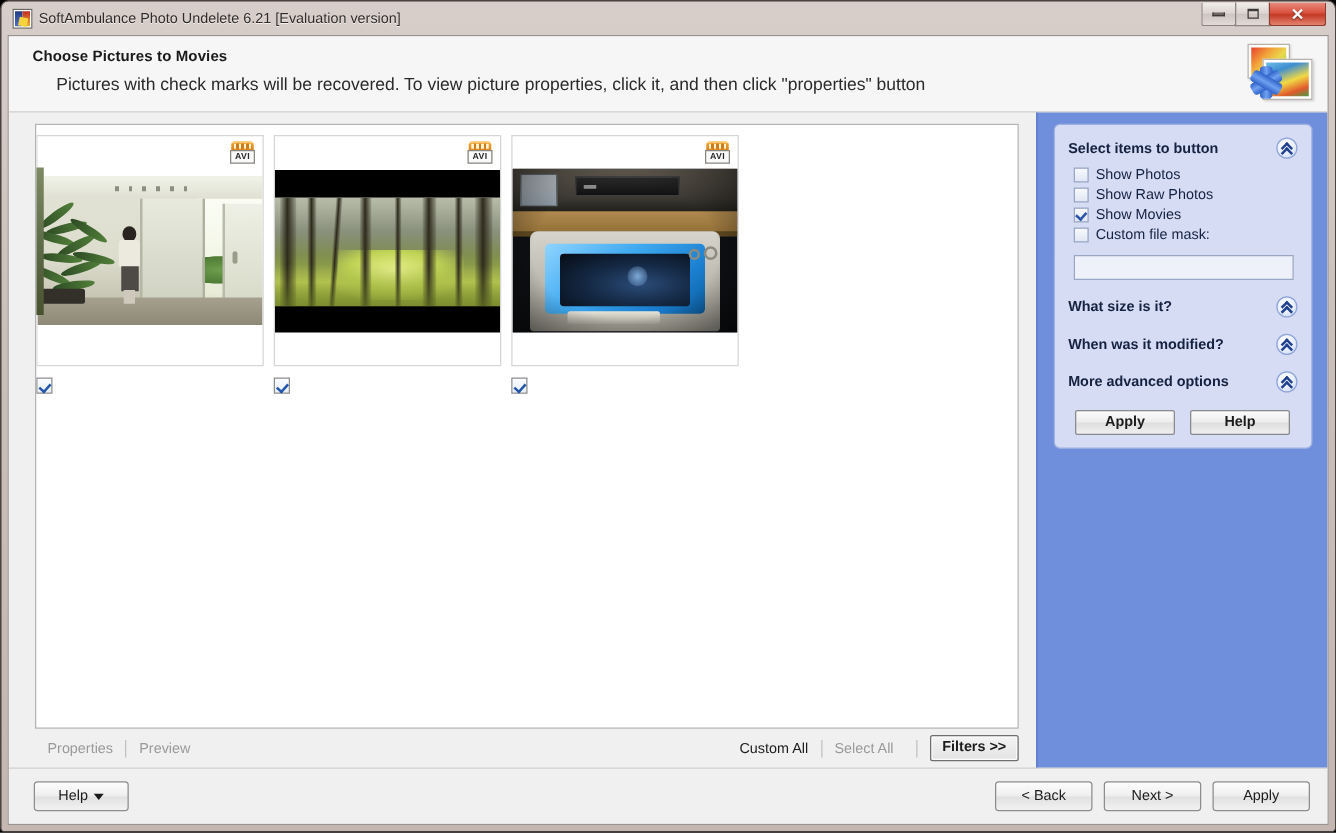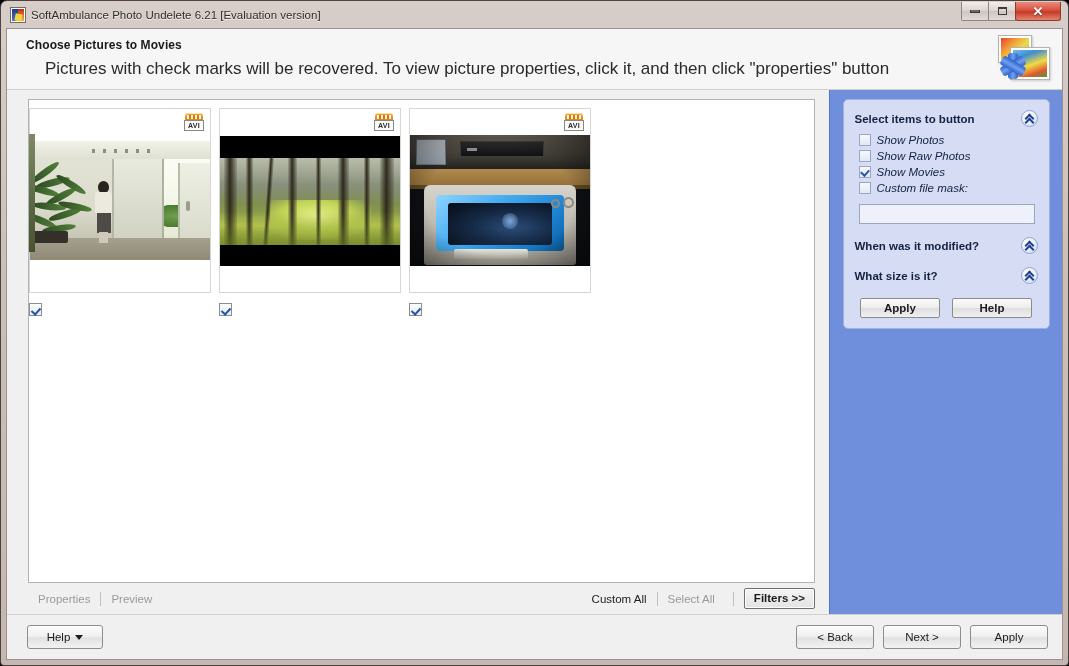--- a/index.html
+++ b/index.html
@@ -82,21 +82,21 @@
     flex: 0 0 auto; height: 61px;
     background: #f6f6f6;
     border-bottom: 1px solid #d0cecb;
     position: relative;
     padding: 9px 0 0 19px;
   }
   #banner-title {
     font-size: 12px; font-weight: bold; color: #1a1a1a; letter-spacing: .1px;
   }
   #banner-sub {
-    font-size: 17px; color: #2a2a2a; margin-top: 7px; padding-left: 19px;
+    font-size: 14px; color: #2a2a2a; margin-top: 7px; padding-left: 19px;
   }
   #banner-logo {
     position: absolute; right: 8px; top: 4px;
     width: 58px; height: 52px;
   }
   #banner-logo .photo {
     position: absolute; background: #fff; border: 1px solid #b9b2ac;
     box-shadow: 1px 1px 2px rgba(0,0,0,.18);
   }
   #banner-logo .p1 { left: 2px; top: 2px; width: 34px; height: 28px; padding: 2px; }
@@ -324,21 +324,21 @@
     position: relative;
   }
   .chev:before, .chev:after {
     content:''; position:absolute; left:4px; width:5px; height:5px;
     border-left: 2px solid #20418f; border-top: 2px solid #20418f;
     transform: rotate(45deg);
   }
   .chev:before { top: 4px; }
   .chev:after  { top: 8px; }
 
-  .opt-list { margin: 7px 0 0 4px; font-style: italic; }
+  .opt-list { margin: 7px 0 0 4px; }
   .opt {
     display: flex; align-items: center; gap: 6px;
     font-size: 11.5px; color: #14213f; margin-bottom: 4px;
   }
   .sq {
     width: 12px; height: 12px; flex: 0 0 12px;
     background: linear-gradient(to bottom,#f7f9fd,#e1e7f4);
     border: 1px solid #9aa7c4; position: relative;
   }
   .sq.on:after {
@@ -587,25 +587,29 @@
             </div>
             <div class="opt">
               <span class="sq"></span>
               <span>Custom file mask:</span>
             </div>
           </div>
 
           <input id="mask-input" type="text" value="" placeholder="" style="">
 
           <div class="sec-head sec-row">
+            <span>What size is it?</span>
+            <span class="chev"></span>
+          </div>
+          <div class="sec-head sec-row">
             <span>When was it modified?</span>
             <span class="chev"></span>
           </div>
           <div class="sec-head sec-row">
-            <span>What size is it?</span>
+            <span>More advanced options</span>
             <span class="chev"></span>
           </div>
 
           <div class="btn-row">
             <span class="pbtn">Apply</span>
             <span class="pbtn">Help</span>
           </div>
         </div>
       </div>
     </div>

